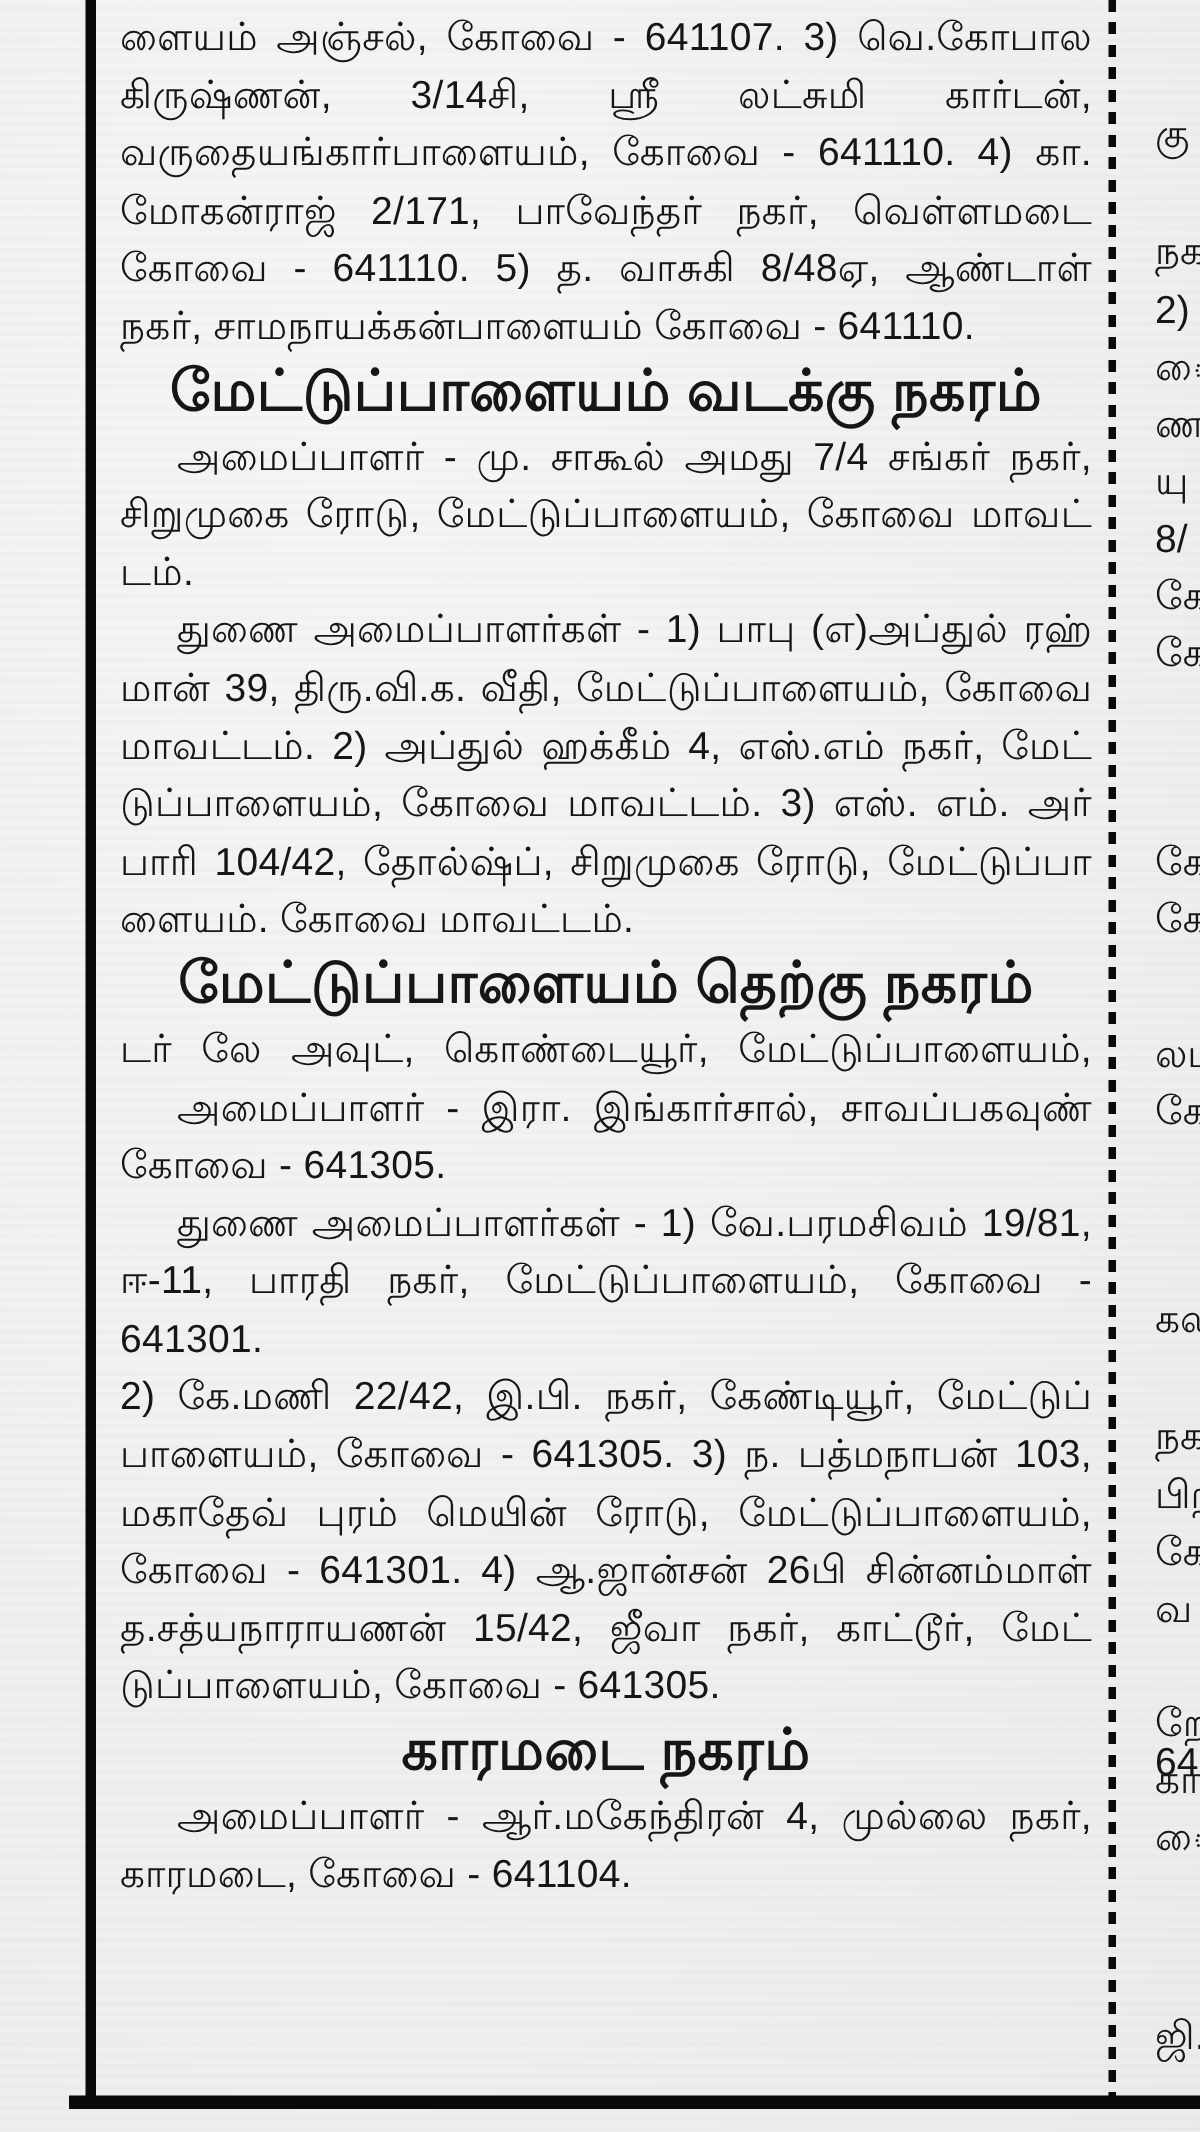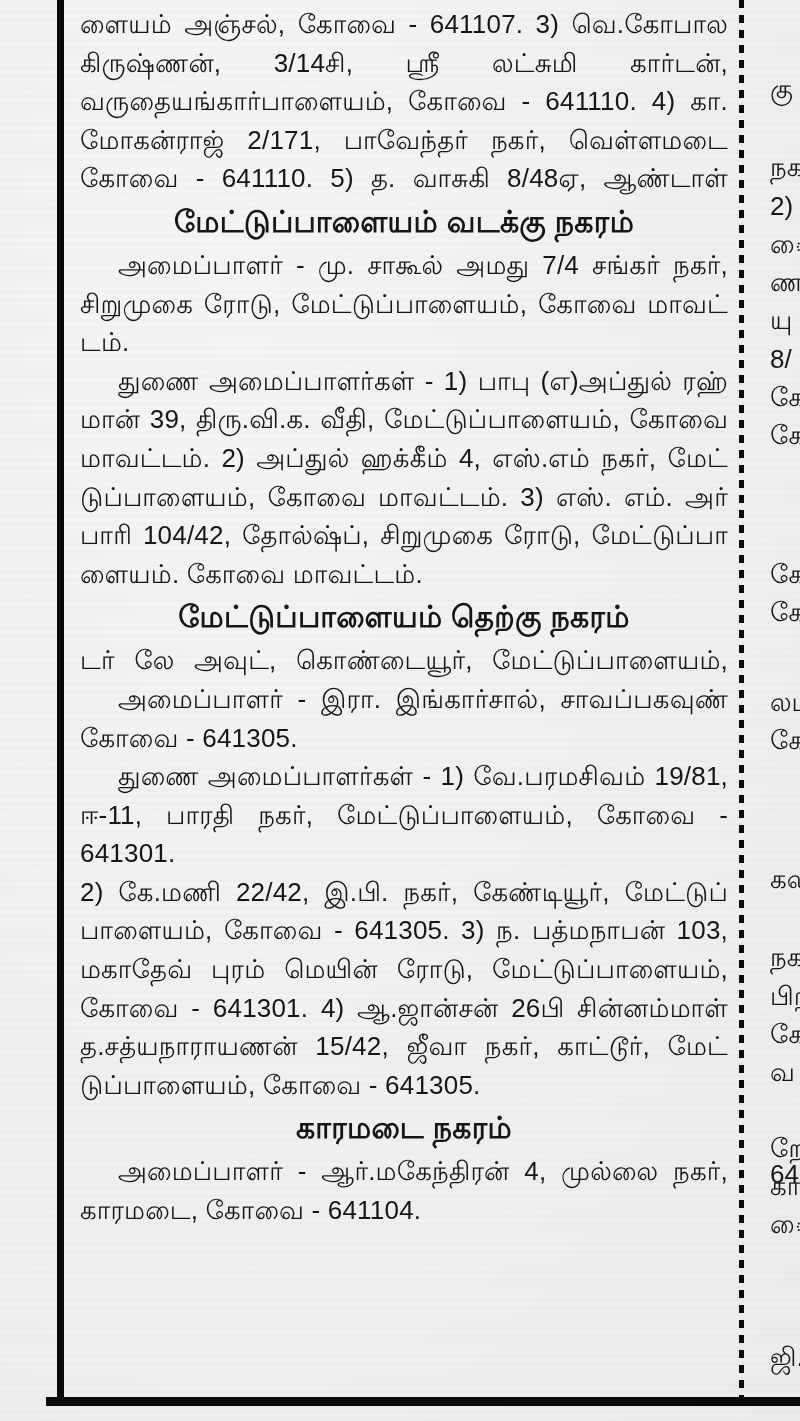--- a/index.html
+++ b/index.html
@@ -24,21 +24,21 @@
   }
   .left-column{
     position:absolute;left:80px;top:5px;width:648px;
     font-size:26px;line-height:38.6px;letter-spacing:0.2px;
   }
   .line{white-space:nowrap;width:100%;}
   .line.just{white-space:normal;text-align:justify;text-align-last:justify;}
   .line.indent{padding-left:38px;}
   .line.indent.just{padding-left:0;text-indent:38px;}
   .heading{
-    font-weight:bold;font-size:30px;text-align:center;text-align-last:center;
+    font-weight:bold;font-size:38px;text-align:center;text-align-last:center;
     line-height:40px;padding:4px 0 4px 0;white-space:nowrap;letter-spacing:0.3px;
   }
   .right-column{position:absolute;left:0;top:0;width:800px;height:1421px;pointer-events:none;}
   .fragment{
     position:absolute;left:770px;font-size:26px;line-height:38.6px;
     white-space:nowrap;color:var(--ink,#161616);
   }
 </style>
 </head>
 <body>
@@ -46,20 +46,21 @@
 <div class="page">
   <div class="border-left"></div>
   <div class="border-bottom"></div>
   <div class="dashed-divider"></div>
   <div class="left-column">
       <div class="line just">ளையம் அஞ்சல், கோவை - 641107. 3) வெ.கோபால</div>
       <div class="line just">கிருஷ்ணன், 3/14சி, ஸ்ரீ லட்சுமி கார்டன்,</div>
       <div class="line just">வருதையங்கார்பாளையம், கோவை - 641110. 4) கா.</div>
       <div class="line just">மோகன்ராஜ் 2/171, பாவேந்தர் நகர், வெள்ளமடை</div>
       <div class="line just">கோவை - 641110. 5) த. வாசுகி 8/48ஏ, ஆண்டாள்</div>
+      <div class="line">நகர், சாமநாயக்கன்பாளையம் கோவை - 641110.</div>
       <div class="heading">மேட்டுப்பாளையம் வடக்கு நகரம்</div>
       <div class="line just indent">அமைப்பாளர் - மு. சாகூல் அமது 7/4 சங்கர் நகர்,</div>
       <div class="line just">சிறுமுகை ரோடு, மேட்டுப்பாளையம், கோவை மாவட்</div>
       <div class="line">டம்.</div>
       <div class="line just indent">துணை அமைப்பாளர்கள் - 1) பாபு (எ)அப்துல் ரஹ்</div>
       <div class="line just">மான் 39, திரு.வி.க. வீதி, மேட்டுப்பாளையம், கோவை</div>
       <div class="line just">மாவட்டம். 2) அப்துல் ஹக்கீம் 4, எஸ்.எம் நகர், மேட்</div>
       <div class="line just">டுப்பாளையம், கோவை மாவட்டம். 3) எஸ். எம். அர்</div>
       <div class="line just">பாரி 104/42, தோல்ஷ்ப், சிறுமுகை ரோடு, மேட்டுப்பா</div>
       <div class="line">ளையம். கோவை மாவட்டம்.</div>

